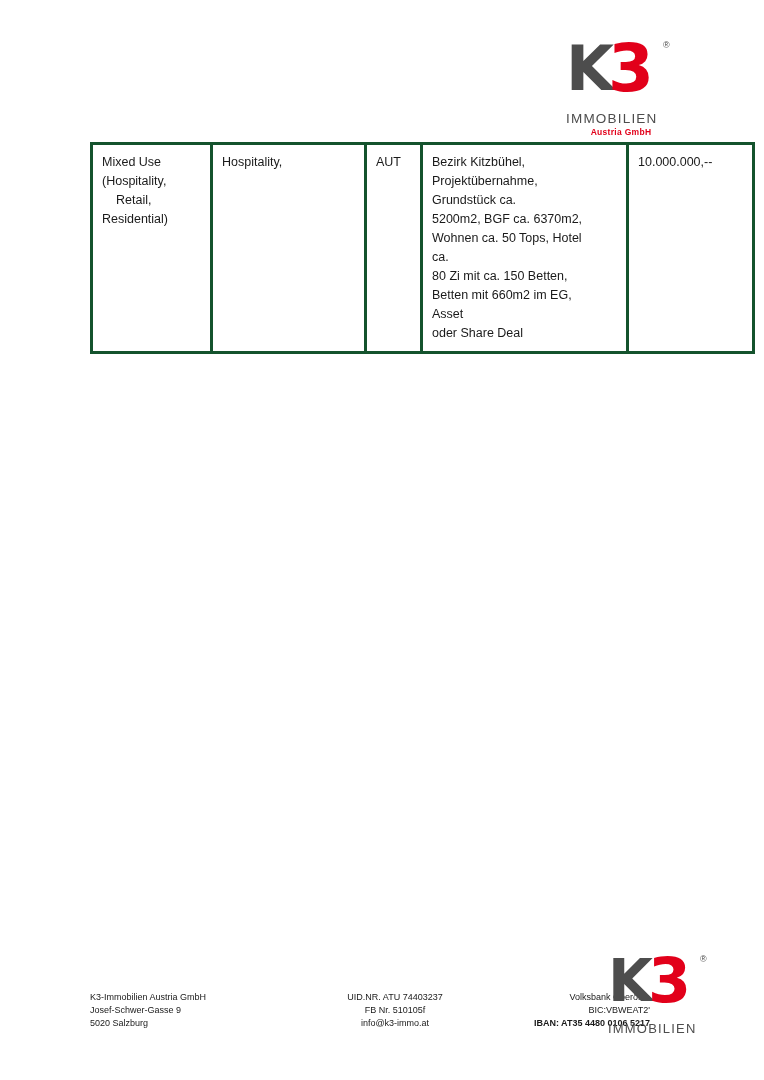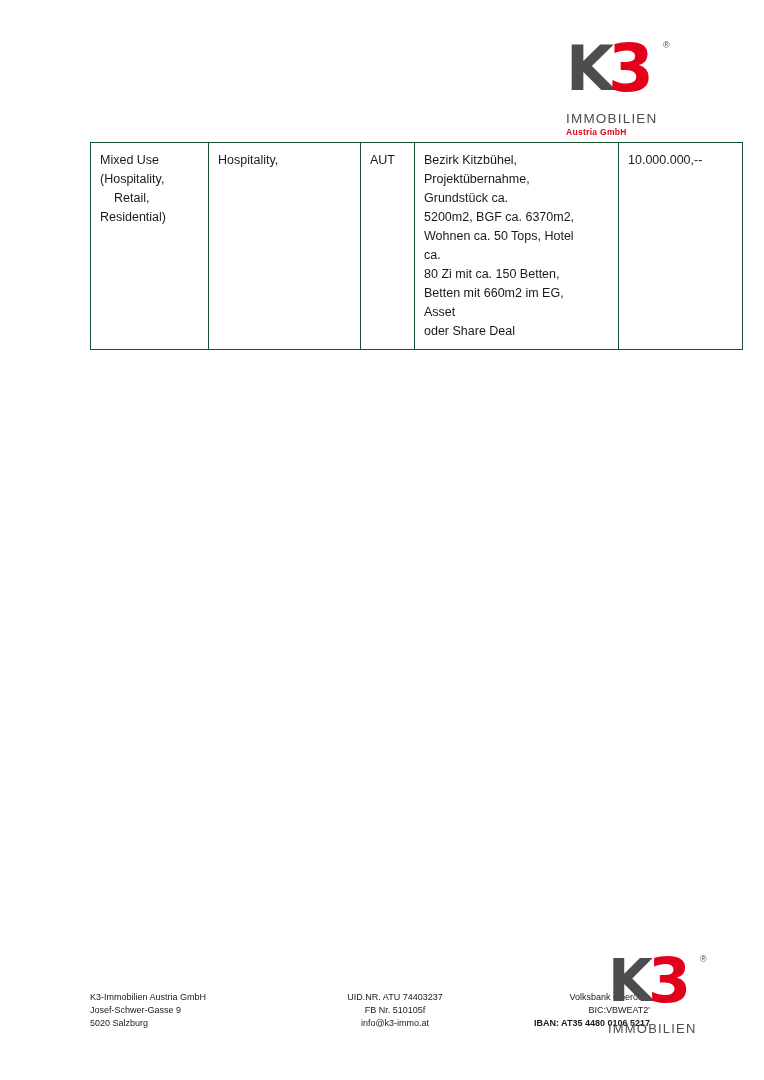--- a/index.html
+++ b/index.html
@@ -71,36 +71,36 @@
     letter-spacing: 1.2px;
     color: #4d4d4d;
     margin-top: 5px;
   }
   .logo-sub {
     font-family: "Liberation Sans", sans-serif;
     font-size: 8.5px;
     font-weight: bold;
     letter-spacing: 0.3px;
     color: #e2001a;
-    text-align: left;
+    text-align: center;
     width: 110px;
     margin-top: 1px;
   }
 
   
   .doc-table {
     position: absolute;
     left: 90px;
     top: 142px;
     width: 576px;
     border-collapse: collapse;
     table-layout: fixed;
   }
   .doc-table td {
-    border: 1px solid #14532d;
+    border: 3px solid #14532d;
     vertical-align: top;
     padding: 8px 8px 8px 9px;
     font-size: 12.5px;
     line-height: 19px;
     color: #1a1a1a;
     margin-left: 19px;
   }
   .col-type   { width: 100px; }
   .col-status { width: 134px; }
   .col-country{ width: 36px;  }

